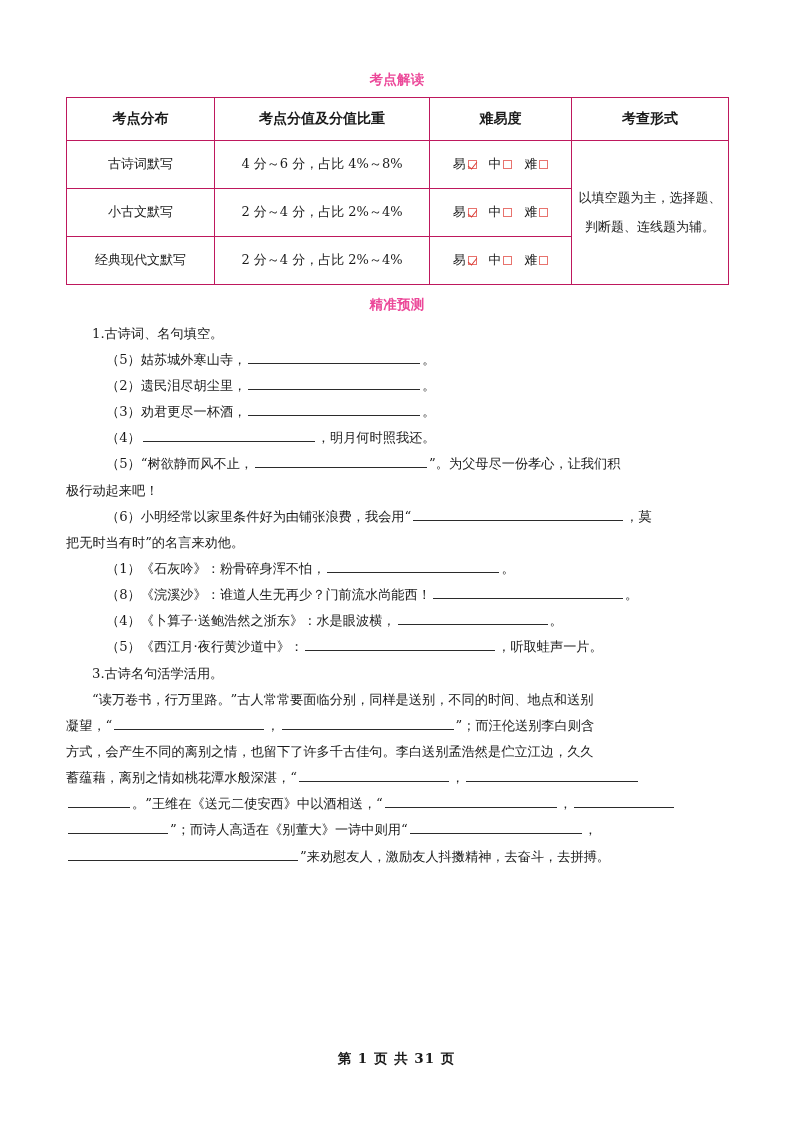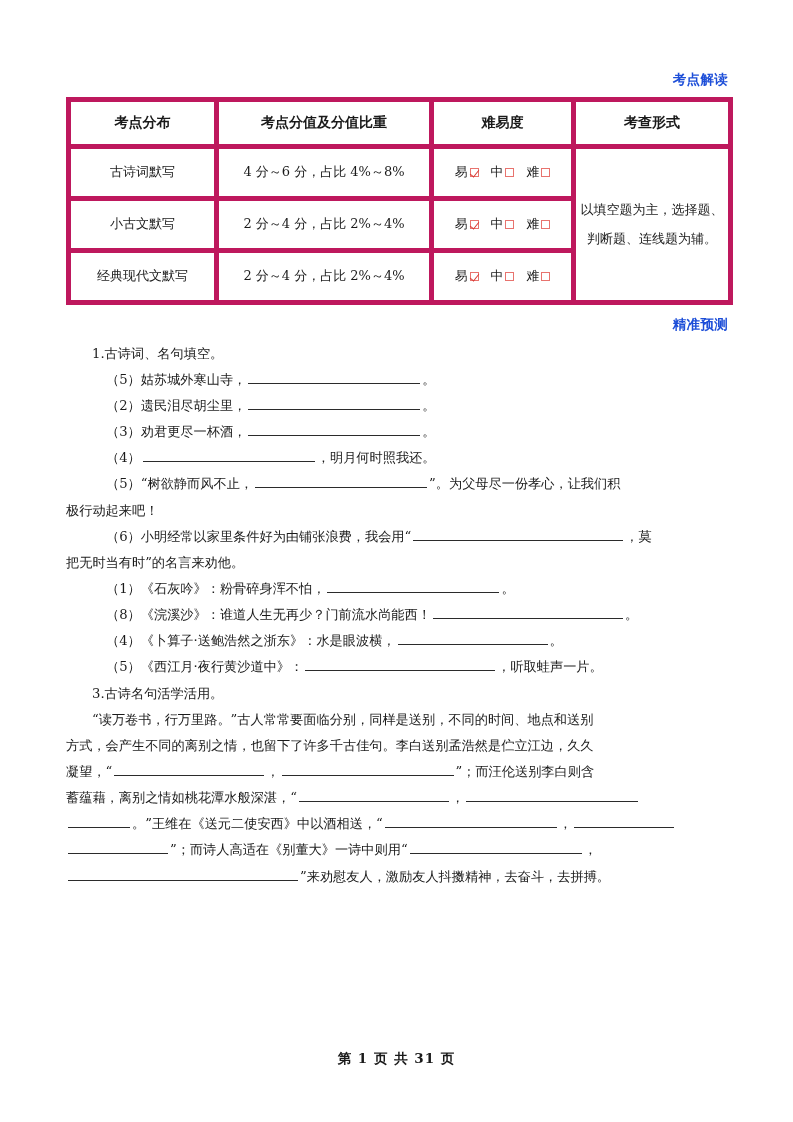--- a/index.html
+++ b/index.html
@@ -34,42 +34,42 @@
   .doc-title {
     text-align: center;
     font-size: 15.5px;
     font-weight: bold;
     letter-spacing: 0.4px;
     margin: 0 0 16px 0;
     line-height: 1.4;
     font-family: "DejaVu Serif", "Liberation Serif", serif;
   }
   .section-heading {
-    text-align: right;
+    text-align: center;
     font-size: 13.5px;
     font-weight: bold;
-    color: #1d4ed8;
+    color: #ec4899;
     margin: 0 0 8px 0;
     line-height: 1.4;
     letter-spacing: 0.3px;
   }
   .section-heading.predict {
     margin-top: 10px;
     margin-bottom: 7px;
   }
 
   
   table.kaodian {
     width: 662px;
     border-collapse: collapse;
     table-layout: fixed;
     margin: 0 0 6px 0;
   }
   table.kaodian td, table.kaodian th {
-    border: 5px solid #be185d;
+    border: 1px solid #be185d;
     text-align: center;
     vertical-align: middle;
     font-size: 13px;
     padding: 2px;
     height: 43px;
   }
   table.kaodian th {
     font-weight: bold;
     font-size: 14px;
     height: 38px;
@@ -307,24 +307,24 @@
     <div class="q-line indent2">
       <span>（5）《西江月·夜行黄沙道中》：</span><span class="blank b-xl"></span><span>，听取蛙声一片。</span>
     </div>
 
     <div class="q-line indent1">3.古诗名句活学活用。</div>
 
     <div class="para">
       <div class="q-line wrapline">
         <span class="ind"></span><span>“读万卷书，行万里路。”古人常常要面临分别，同样是送别，不同的时间、地点和送别</span>
       </div>
+      <div class="q-line">
+        <span>凝望，“</span><span class="blank b-md"></span><span>，</span><span class="blank b-lg"></span><span>”；而汪伦送别李白则含</span>
+      </div>
       <div class="q-line wrapline">方式，会产生不同的离别之情，也留下了许多千古佳句。李白送别孟浩然是伫立江边，久久</div>
-      <div class="q-line">
-        <span>凝望，“</span><span class="blank b-md"></span><span>，</span><span class="blank b-lg"></span><span>”；而汪伦送别李白则含</span>
-      </div>
       <div class="q-line">
         <span>蓄蕴藉，离别之情如桃花潭水般深湛，“</span><span class="blank b-md"></span><span>，</span><span class="blank b-lg"></span>
       </div>
       <div class="q-line">
         <span class="blank b-xs"></span><span>。”王维在《送元二使安西》中以酒相送，“</span><span class="blank b-lg"></span><span>，</span><span class="blank b-sm"></span>
       </div>
       <div class="q-line">
         <span class="blank b-sm"></span><span>”；而诗人高适在《别董大》一诗中则用“</span><span class="blank b-lg"></span><span>，</span>
       </div>
       <div class="q-line">

